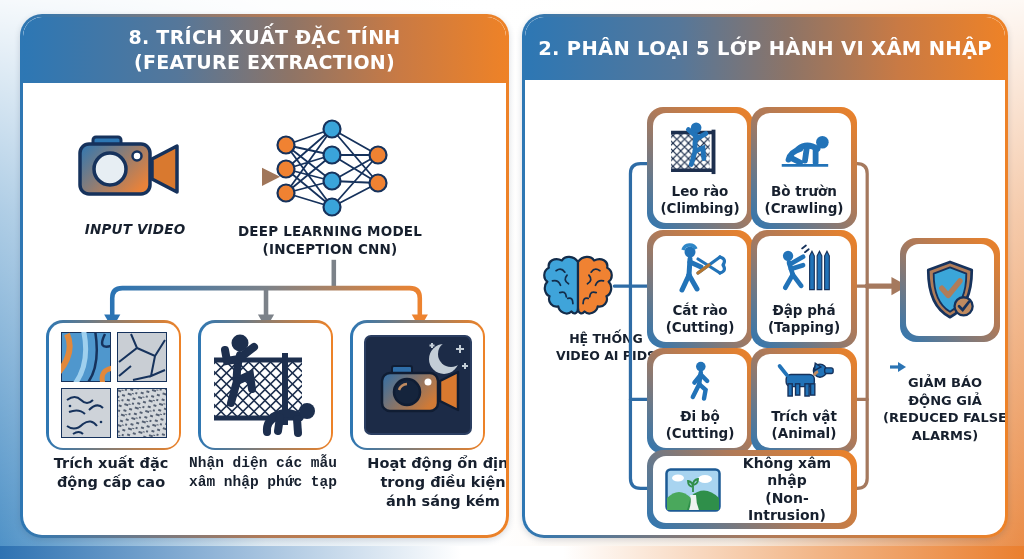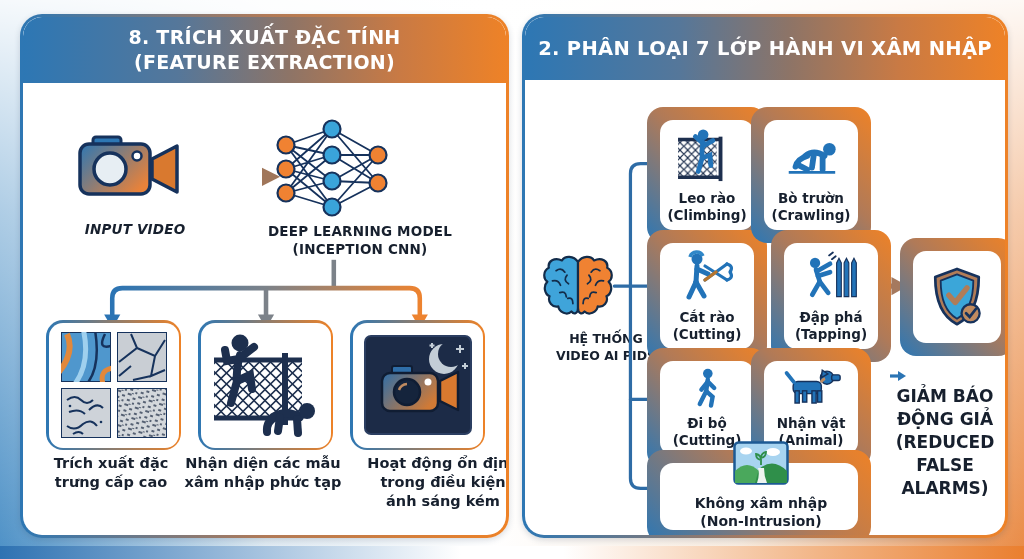--- a/index.html
+++ b/index.html
@@ -22,29 +22,29 @@
   .panel.left .panel-header{height:66px;}
   .panel.right .panel-header{height:63px;font-size:19.5px;}
   .abs{position:absolute;}
   .lbl{font-weight:700;color:#17202e;text-align:center;white-space:pre-line;}
   .cap{font-size:13.5px;line-height:1.3;letter-spacing:.2px;}
   .feat-label{font-size:14.5px;line-height:1.3;}
   .fbox{position:absolute;width:130px;height:125px;padding:2.5px;border-radius:17px;
     background:linear-gradient(90deg,#2d77b4,#ee8227);z-index:2;}
   .fbox-inner{width:100%;height:100%;background:#fff;border-radius:14px;display:flex;align-items:center;justify-content:center;}
   .tilegrid{display:grid;grid-template-columns:50px 50px;grid-template-rows:50px 50px;gap:6px;}
-  .bbox{position:absolute;padding:13px;border-radius:16px;background:linear-gradient(45deg,#2d77b4,#b07a58 55%,#ee8227);z-index:2;}
+  .bbox{position:absolute;padding:6px;border-radius:16px;background:linear-gradient(45deg,#2d77b4,#b07a58 55%,#ee8227);z-index:2;}
   .bbox-inner{width:100%;height:100%;background:#fff;border-radius:13px;display:flex;flex-direction:column;
     align-items:center;justify-content:flex-end;padding-bottom:6px;box-sizing:border-box;}
   .bbox-icon{flex:1;display:flex;align-items:center;justify-content:center;}
   .blabel{font-size:13.5px;line-height:1.25;}
-  .wbox-inner{width:100%;height:100%;background:#fff;border-radius:13px;display:flex;flex-direction:column;
+  .wbox-inner{width:100%;height:100%;background:#fff;border-radius:13px;display:flex;flex-direction:row;
     align-items:center;justify-content:flex-end;gap:10px;padding:0 8px 0 12px;box-sizing:border-box;}
   .conn{position:absolute;inset:0;width:100%;height:100%;z-index:1;pointer-events:none;}
-  .result-label{position:relative;font-size:17px;line-height:1.35;}
+  .result-label{position:relative;font-size:13px;line-height:1.35;}
   .result-arrow{position:absolute;left:12px;top:3px;}
 </style>
 </head>
 <body>
 
 <div class="canvas">
 
   <section class="panel left">
     <div class="panel-inner">
       <div class="panel-header">8. TRÍCH XUẤT ĐẶC TÍNH
@@ -107,21 +107,21 @@
               <circle cx="15" cy="78" r="8.5" fill="#f08232"></circle>
             <circle cx="61" cy="14" r="8.5" fill="#3aa4da"></circle>
               <circle cx="61" cy="40" r="8.5" fill="#3aa4da"></circle>
               <circle cx="61" cy="66" r="8.5" fill="#3aa4da"></circle>
               <circle cx="61" cy="92" r="8.5" fill="#3aa4da"></circle>
             <circle cx="107" cy="40" r="8.5" fill="#f08232"></circle>
               <circle cx="107" cy="68" r="8.5" fill="#f08232"></circle>
           </g>
         </svg>
       </span>
-      <div class="abs lbl cap" style="left:212px;top:206px;width:190px;margin-left:30px;">DEEP LEARNING MODEL
+      <div class="abs lbl cap" style="left:212px;top:206px;width:190px;">DEEP LEARNING MODEL
 (INCEPTION CNN)</div>
 
       <div class="fbox" style="left:23px;top:303px;">
         <div class="fbox-inner">
           <span class="tilegrid">
             <svg width="50" height="50" viewBox="0 0 50 50">
               <rect width="50" height="50" fill="#4f97cd" stroke="#16325c" stroke-width="2"></rect>
               <path d="M-2,40 Q14,20 6,2" stroke="#e2883b" stroke-width="6" fill="none"></path>
               <path d="M14,52 Q30,30 22,-4" stroke="#9fd0ee" stroke-width="5" fill="none"></path>
               <path d="M26,52 Q40,34 34,-2" stroke="#16325c" stroke-width="2.5" fill="none"></path>
@@ -198,32 +198,32 @@
             <rect x="20" y="40" width="56" height="38" rx="8" fill="url(#ncg)" stroke="#101d33" stroke-width="2.5"></rect>
             <circle cx="45" cy="59" r="13" fill="#15243c" stroke="#101d33" stroke-width="2.5"></circle>
             <path d="M37,57 a9,9 0 0 1 8,-6" stroke="#c08b60" stroke-width="2.5" fill="none"></path>
             <circle cx="66" cy="49" r="3.5" fill="#ffffff"></circle>
             <path d="M78,48 L96,39 V77 L78,68 Z" fill="#d9792f" stroke="#101d33" stroke-width="2.5" stroke-linejoin="round"></path>
           </svg>
         </div>
       </div>
 
       <div class="abs lbl feat-label" style="left:8px;top:437px;width:160px;">Trích xuất đặc
-trưng cấp cao</div>
-      <div class="abs lbl feat-label" style="left:160px;top:437px;width:160px;">Nhận diện các mẫu
+động cấp cao</div>
+      <div class="abs lbl feat-label" style="left:160px;top:437px;width:160px;font-family:Liberation Mono, monospace;">Nhận diện các mẫu
 xâm nhập phức tạp</div>
       <div class="abs lbl feat-label" style="left:312px;top:437px;width:160px;margin-left:28px;">Hoạt động ổn định
 trong điều kiện
 ánh sáng kém</div>
     </div>
   </section>
 
   <section class="panel right">
     <div class="panel-inner">
-      <div class="panel-header">2. PHÂN LOẠI 7 LỚP HÀNH VI XÂM NHẬP</div>
+      <div class="panel-header">2. PHÂN LOẠI 5 LỚP HÀNH VI XÂM NHẬP</div>
 
       <svg class="conn" viewBox="0 0 474 512">
         <g stroke="#2e6ca6" stroke-width="3.2" fill="none" stroke-linecap="round">
           <path d="M122,145 H114 Q104,145 104,155 V456 Q104,466 114,466 H122"></path>
           <path d="M104,266 H122 M104,378 H122 M88,266 H104"></path>
         </g>
         <g stroke="#6e7787" stroke-width="3" fill="none">
           <path d="M216,145 H226 M216,266 H226 M216,378 H226"></path>
         </g>
         <g stroke="#a5795e" stroke-width="3.2" fill="none" stroke-linecap="round">
@@ -313,21 +313,21 @@
               </g>
               <circle cx="50" cy="17" r="6.5" fill="#2273b8"></circle>
               <path d="M8,41 H56" stroke="#2273b8" stroke-width="3"></path>
             </svg>
           </span>
           <div class="lbl blabel">Bò trườn
 (Crawling)</div>
         </div>
       </div>
 
-      <div class="bbox" style="left:226px;top:213px;width:94px;height:106px;margin-left:20px;">
+      <div class="bbox" style="left:226px;top:213px;width:94px;height:106px;">
         <div class="bbox-inner">
           <span class="bbox-icon">
             <svg width="60" height="52" viewBox="0 0 64 52">
               <g fill="#2273b8" stroke="#16325c" stroke-width="1.2">
                 <path d="M38,48 V12 L40.5,7 L43,12 V48 Z"></path>
                 <path d="M46,48 V12 L48.5,7 L51,12 V48 Z"></path>
                 <path d="M54,48 V12 L56.5,7 L59,12 V48 Z"></path>
               </g>
               <path d="M30,4 l4,-3 m-1,7 l4,-3" stroke="#16325c" stroke-width="2" stroke-linecap="round"></path>
               <g stroke="#2273b8" stroke-width="5" stroke-linecap="round" fill="none">
@@ -375,21 +375,21 @@
                 <rect x="34" y="26" width="4.5" height="13"></rect>
                 <rect x="40" y="26" width="4.5" height="12"></rect>
                 <circle cx="50" cy="12" r="7"></circle>
                 <rect x="55" y="9" width="9" height="6" rx="2"></rect>
                 <path d="M45,4 L44,12 L51,8 Z"></path>
               </g>
               <path d="M15,17 L7,7" stroke="#2273b8" stroke-width="4" stroke-linecap="round"></path>
               <path d="M44,17 a6,6 0 0 1 4,-4" stroke="#c08b60" stroke-width="3" fill="none"></path>
             </svg>
           </span>
-          <div class="lbl blabel">Nhận vật
+          <div class="lbl blabel">Trích vật
 (Animal)</div>
         </div>
       </div>
 
       <div class="bbox" style="left:122px;top:433px;width:198px;height:67px;">
         <div class="wbox-inner">
           <span style="display:flex;">
             <svg width="56" height="44" viewBox="0 0 56 44">
               <rect x="1.5" y="1.5" width="53" height="41" rx="4" fill="#a8d4f0" stroke="#1c5a94" stroke-width="2.5"></rect>
               <ellipse cx="13" cy="10" rx="6" ry="3.5" fill="#ffffff"></ellipse>

